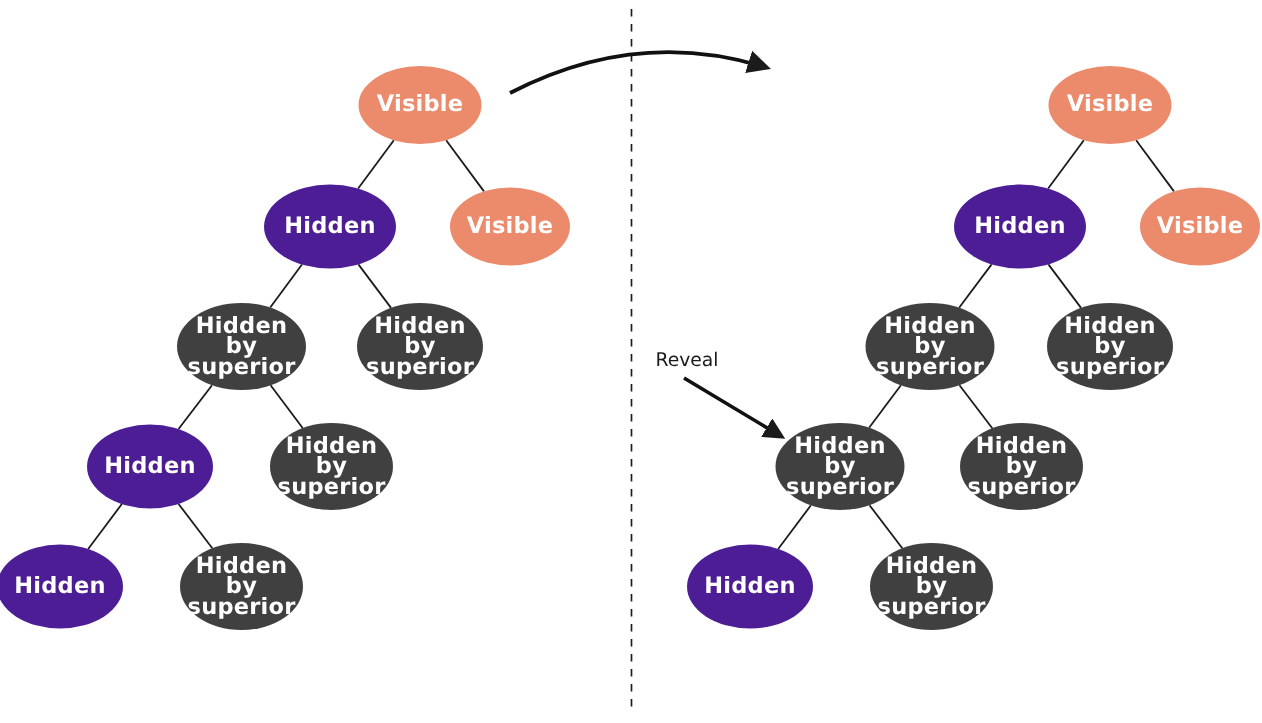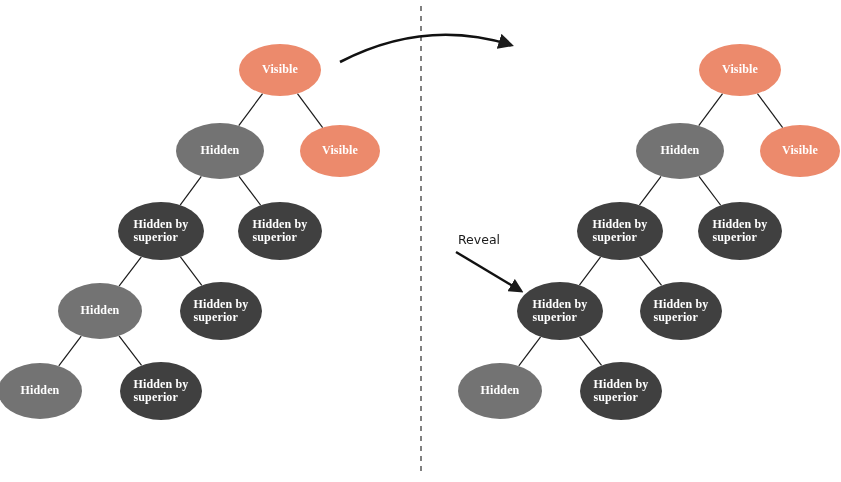--- a/index.html
+++ b/index.html
@@ -23,34 +23,33 @@
     top: 0;
     width: 841px;
     height: 482px;
     pointer-events: none;
   }
   .node {
     position: absolute;
     display: flex;
     align-items: center;
     justify-content: center;
-    text-align: left;
+    text-align: center;
     border-radius: 50%;
     color: #ffffff;
     font-weight: bold;
-    font-size: 12px;
+    font-size: 15px;
     line-height: 13.5px;
     letter-spacing: 0.15px;
     box-sizing: border-box;
     padding: 0 4px;
     white-space: pre-line;
-    font-family: Liberation Serif, serif;
   }
   .node.visible   { background: #ec8a6c; }
-  .node.hidden    { background: #737373; }
+  .node.hidden    { background: #4c1d95; }
   .node.bysup     { background: #404040; }
 
   .annotation {
     position: absolute;
     font-family: "DejaVu Sans", sans-serif;
     font-size: 12.5px;
     color: #1b1b1b;
     white-space: nowrap;
   }
 </style>
@@ -111,15 +110,15 @@
 superior</div>
       <div class="node bysup" style="left: 517px; top: 282px; width: 86px; height: 58px;">Hidden by
 superior</div>
       <div class="node bysup" style="left: 640px; top: 282px; width: 82px; height: 58px;">Hidden by
 superior</div>
       <div class="node hidden" style="left: 458px; top: 363px; width: 84px; height: 56px;">Hidden</div>
       <div class="node bysup" style="left: 580px; top: 362px; width: 82px; height: 58px;">Hidden by
 superior</div>
     </div>
 
-  <div class="annotation" style="left:458px; top:232px;">Reveal</div>
+  <div class="annotation" style="left:437px; top:232px;">Reveal</div>
 
 </div>
 
 </body></html>

